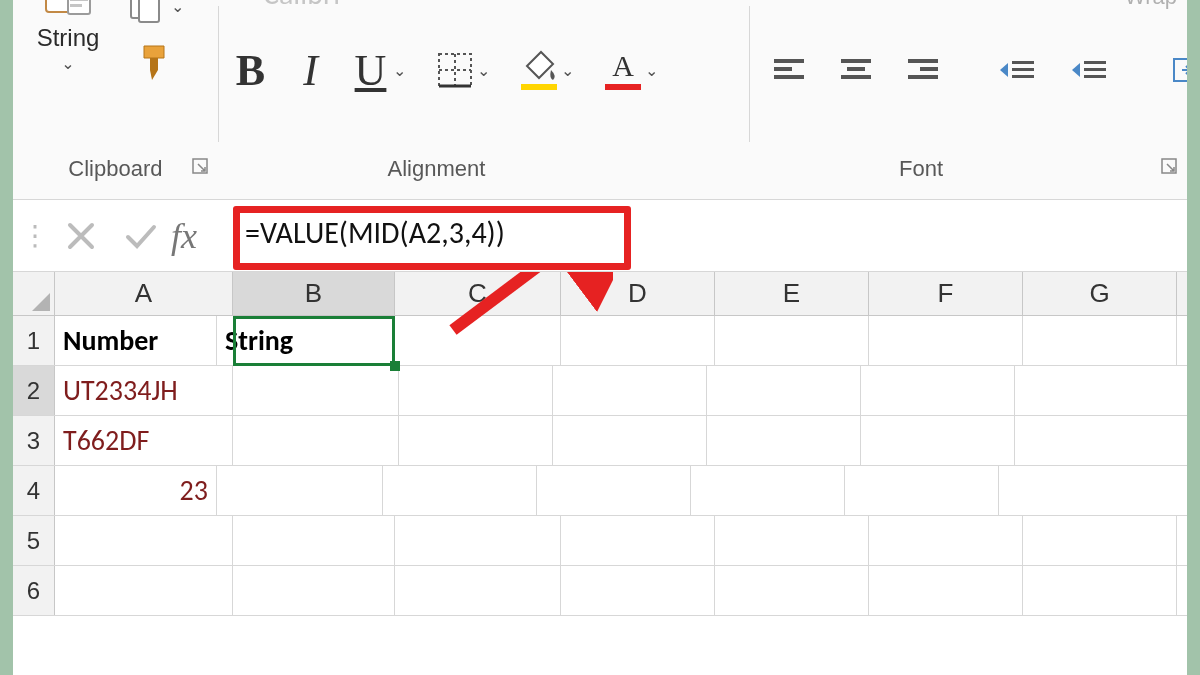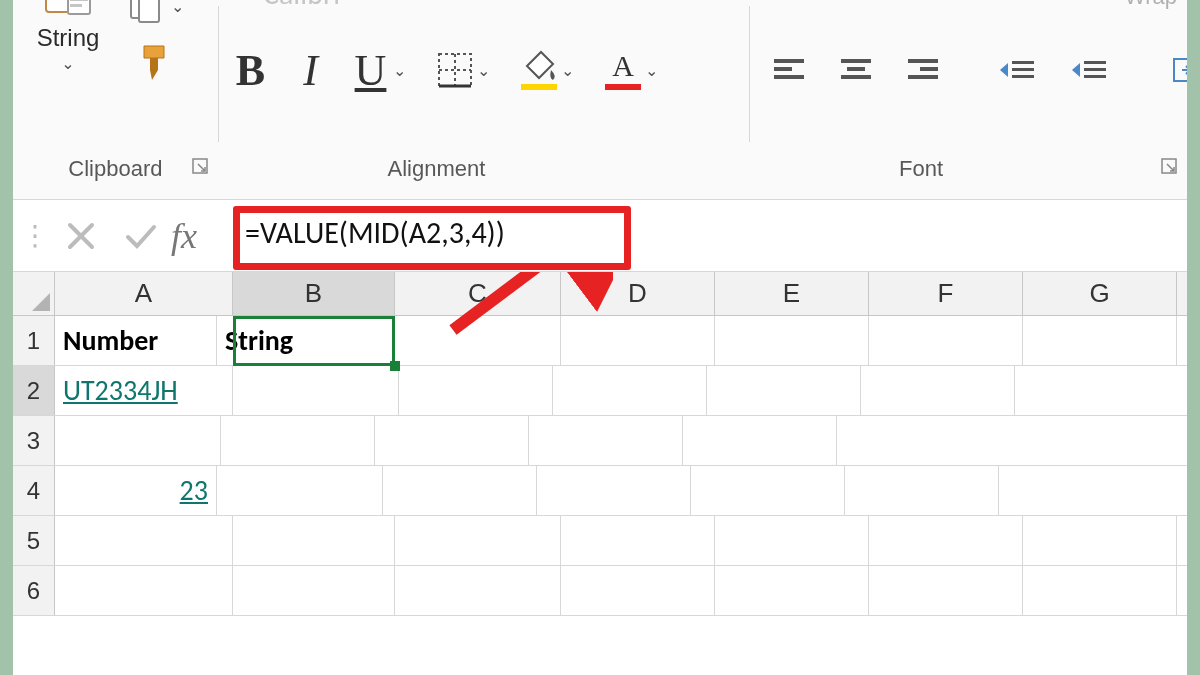--- a/index.html
+++ b/index.html
@@ -70,21 +70,21 @@
   .corner::after { content:""; position:absolute; right:4px; bottom:4px; width:0; height:0; border-left:18px solid transparent; border-bottom:18px solid #b3b3b3; }
   .col-h { border-right:1px solid #c7c7c7; display:flex; align-items:center; justify-content:center; font-size:26px; color:#333; background:#f2f2f2; }
   .col-h.sel { background:#d9d9d9; }
 
   .rows { }
   .row { display:flex; height:50px; border-bottom:1px solid #d7d7d7; }
   .row-h { width:42px; border-right:1px solid #c7c7c7; background:#f2f2f2; display:flex; align-items:center; justify-content:center; font-size:24px; color:#333; }
   .row-h.sel { background:#d9d9d9; }
   .cell { border-right:1px solid #d7d7d7; display:flex; align-items:center; padding:0 8px; font-size:28px; font-family:"Calibri", Arial, sans-serif; position:relative; background:#fff; }
   .cell.bold { font-weight:700; color:#000; font-family:"Calibri", Arial, sans-serif; font-style:normal; }
-  .cell.red { color:#0f766e;text-decoration:underline; }
+  .cell.red { color:#7f1d1d; }
   .cell.right { justify-content:flex-end; }
 
   
   .w-A { width: 178px; }
   .w-B { width: 162px; }
   .w-C { width: 166px; }
   .w-D { width: 154px; }
   .w-E { width: 154px; }
   .w-F { width: 154px; }
   .w-G { width: 154px; }
@@ -383,20 +383,23 @@
         <div class="cell w-C"></div>
         <div class="cell w-D"></div>
         <div class="cell w-E"></div>
         <div class="cell w-F"></div>
         <div class="cell w-G"></div>
       </div>
       <div class="row">
         <div class="row-h">
               <span>3</span>
             </div>
+        <div class="cell w-A red">
+              <span>T662DF</span>
+            </div>
         <div class="cell w-C"></div>
         <div class="cell w-D"></div>
         <div class="cell w-E"></div>
         <div class="cell w-F"></div>
         <div class="cell w-G"></div>
       </div>
       <div class="row">
         <div class="row-h">
               <span>4</span>
             </div>

